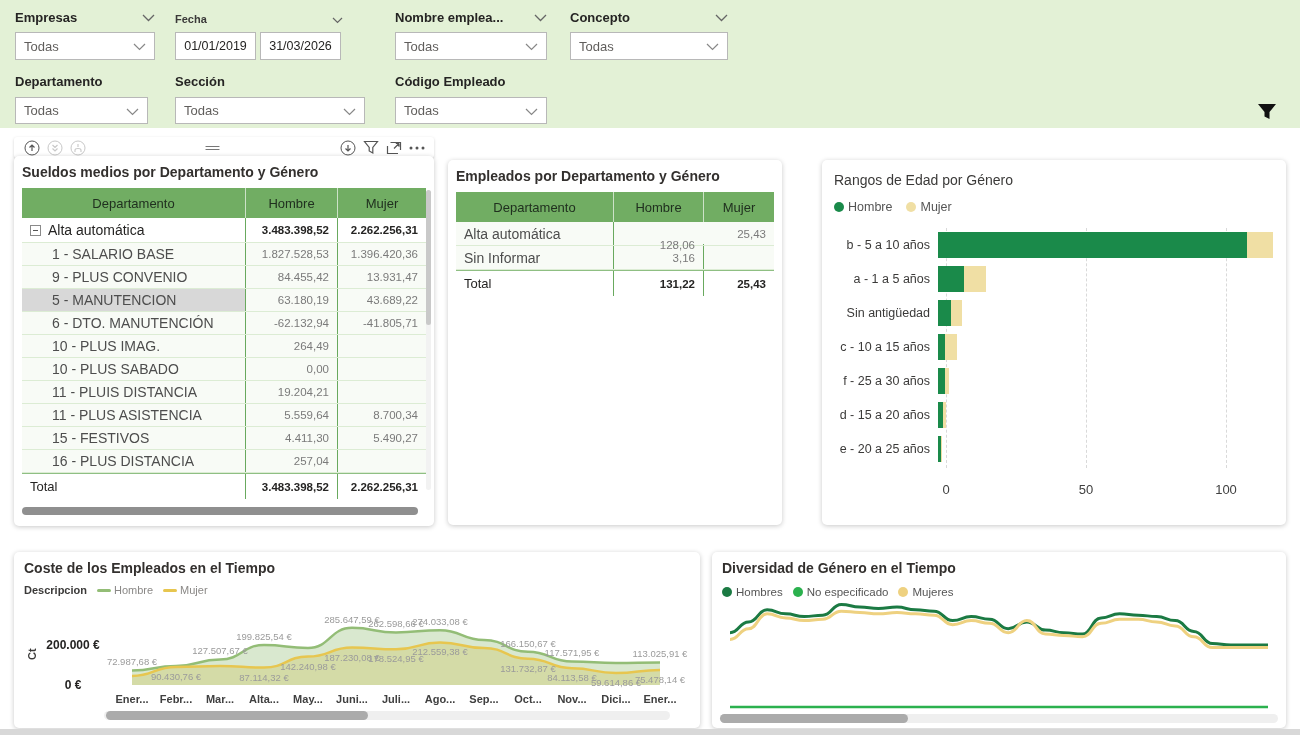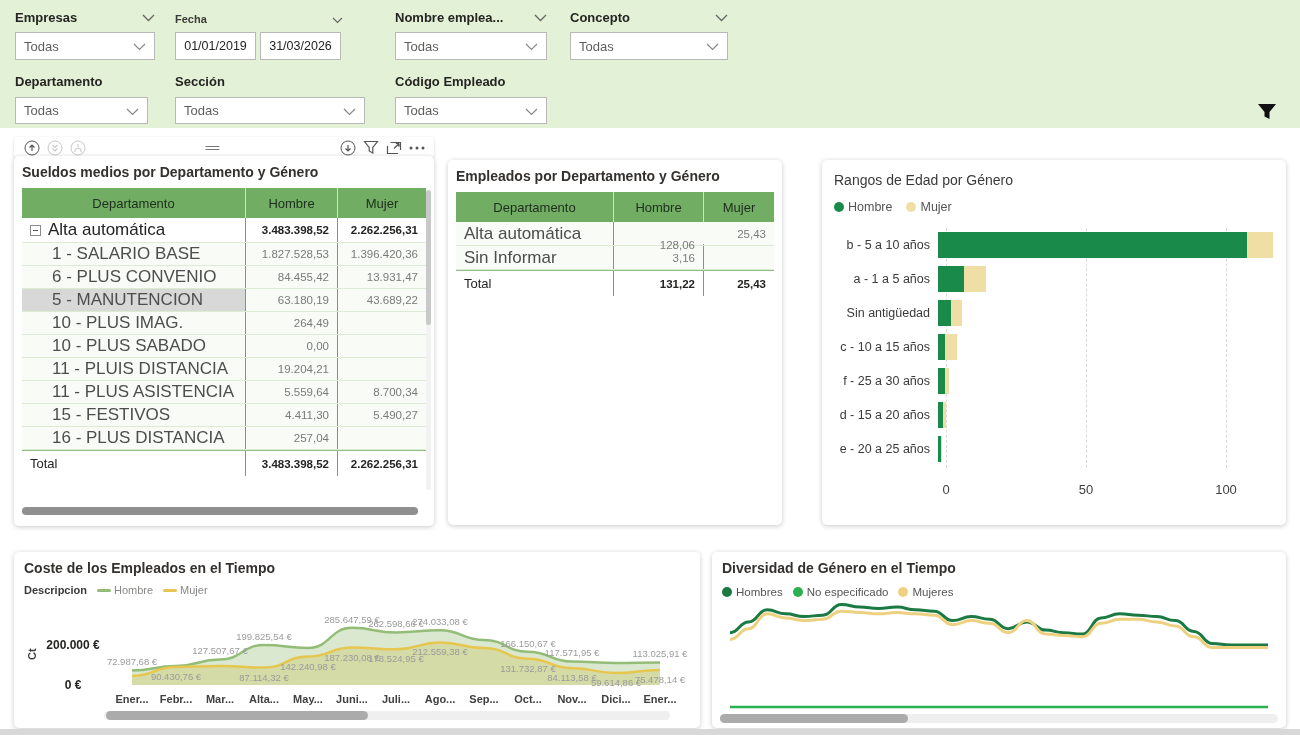--- a/index.html
+++ b/index.html
@@ -32,21 +32,21 @@
   #vtoolbar .grow { flex:1; }
   .tbicon { width:17px; height:17px; margin:0 3px; cursor:pointer; display:flex; align-items:center; justify-content:center; }
 
   
   .tbl { position:absolute; font-size:12px; }
   .t-head { display:flex; background:#71ad63; color:#20301f; font-size:13px; height:30px; }
   .t-head > div { display:flex; align-items:center; justify-content:center;
       border-right:1px solid rgba(255,255,255,0.65); cursor:pointer; }
   .t-head > div:last-child { border-right:none; }
   .t-row { display:flex; border-bottom:1px solid #dcecd4; cursor:pointer; }
-  .t-row .c-dept { display:flex; align-items:center; color:#4d4d4d; font-size:17px;
+  .t-row .c-dept { display:flex; align-items:center; color:#4d4d4d; font-size:14px;
       border-right:1px solid #69a95e; padding-left:8px; }
   .t-row .c-num { display:flex; align-items:center; justify-content:flex-end;
       padding-right:8px; color:#7a7a7a; font-size:11.5px; border-right:1px solid #69a95e; }
   .t-row .c-num:last-child { border-right:none; }
   .t-row.group { height:25px; font-weight:bold; }
   .t-row.group .c-dept { font-weight:normal; color:#252423; }
   .t-row.group .c-num { color:#252423; font-weight:bold; }
   .t-row.sub { height:23px; background:#f8fbf6; }
   .t-row.sub .c-dept { padding-left:30px; }
   .t-row.sub.selected .c-dept { background:#d8d8d8; }
@@ -244,28 +244,33 @@
         <div class="c-num" style="width:92px;">3.483.398,52</div>
         <div class="c-num" style="width:88px;">2.262.256,31</div>
       </div>
 
       <div class="t-row sub">
         <div class="c-dept" style="width:224px;">1 - SALARIO BASE</div>
         <div class="c-num" style="width:92px;">1.827.528,53</div>
         <div class="c-num" style="width:88px;">1.396.420,36</div>
       </div>
       <div class="t-row sub">
-        <div class="c-dept" style="width:224px;">6 - PLUS CONVENIO</div>
+        <div class="c-dept" style="width:224px;">9 - PLUS CONVENIO</div>
         <div class="c-num" style="width:92px;">84.455,42</div>
         <div class="c-num" style="width:88px;">13.931,47</div>
       </div>
       <div class="t-row sub selected">
         <div class="c-dept" style="width:224px;">5 - MANUTENCION</div>
         <div class="c-num" style="width:92px;">63.180,19</div>
         <div class="c-num" style="width:88px;">43.689,22</div>
+      </div>
+      <div class="t-row sub">
+        <div class="c-dept" style="width:224px;">6 - DTO. MANUTENCIÓN</div>
+        <div class="c-num" style="width:92px;">-62.132,94</div>
+        <div class="c-num" style="width:88px;">-41.805,71</div>
       </div>
       <div class="t-row sub">
         <div class="c-dept" style="width:224px;">10 - PLUS IMAG.</div>
         <div class="c-num" style="width:92px;">264,49</div>
         <div class="c-num" style="width:88px;"></div>
       </div>
       <div class="t-row sub">
         <div class="c-dept" style="width:224px;">10 - PLUS SABADO</div>
         <div class="c-num" style="width:92px;">0,00</div>
         <div class="c-num" style="width:88px;"></div>

